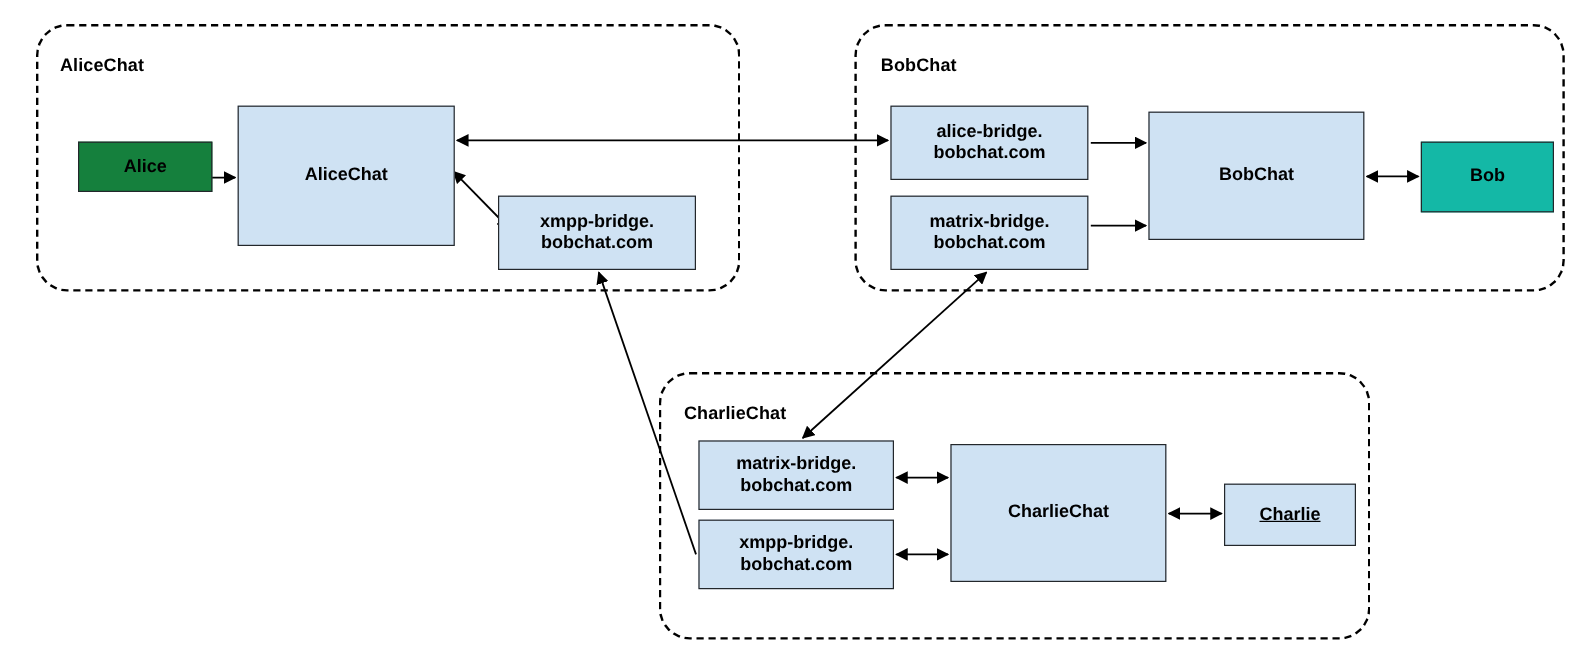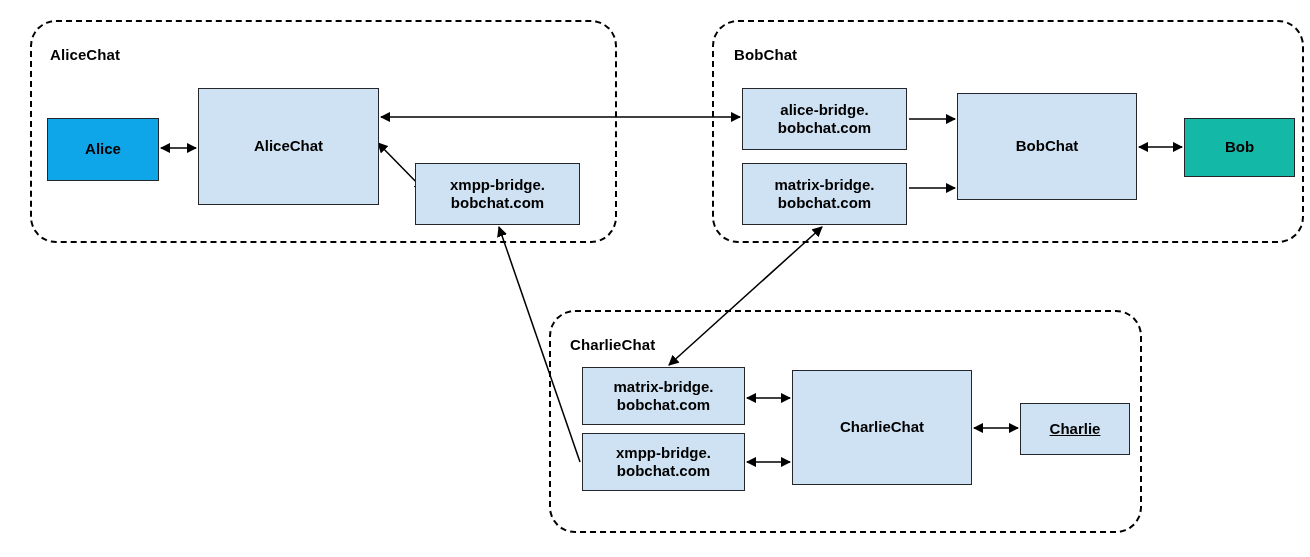--- a/index.html
+++ b/index.html
@@ -93,21 +93,21 @@
 
   <div id="clusters-group">
       <div class="cluster" style="left: 18px; top: 20px; width: 587px; height: 223px; border-color: rgb(0, 0, 0);"></div>
       <div class="cluster-label" style="left: 38px; top: 46px;">AliceChat</div>
       <div class="cluster" style="left: 700px; top: 20px; width: 592px; height: 223px; border-color: rgb(0, 0, 0);"></div>
       <div class="cluster-label" style="left: 722px; top: 46px;">BobChat</div>
       <div class="cluster" style="left: 537px; top: 310px; width: 593px; height: 223px; border-color: rgb(0, 0, 0);"></div>
       <div class="cluster-label" style="left: 558px; top: 336px;">CharlieChat</div>
     </div>
   <div id="nodes-group">
-      <div class="node" style="left: 35px; top: 118px; width: 112px; height: 63px; background: #0ea5e9; border-color: rgb(35, 39, 43);">
+      <div class="node" style="left: 53px; top: 118px; width: 112px; height: 42px; background: #15803d; border-color: rgb(35, 39, 43);">
         <div>
           <span class="line">Alice</span>
         </div>
       </div>
       <div class="node" style="left: 186px; top: 88px; width: 181px; height: 117px; background: rgb(207, 226, 243); border-color: rgb(35, 39, 43);">
         <div>
           <span class="line">AliceChat</span>
         </div>
       </div>
       <div class="node" style="left: 403px; top: 163px; width: 165px; height: 62px; background: rgb(207, 226, 243); border-color: rgb(35, 39, 43);">

